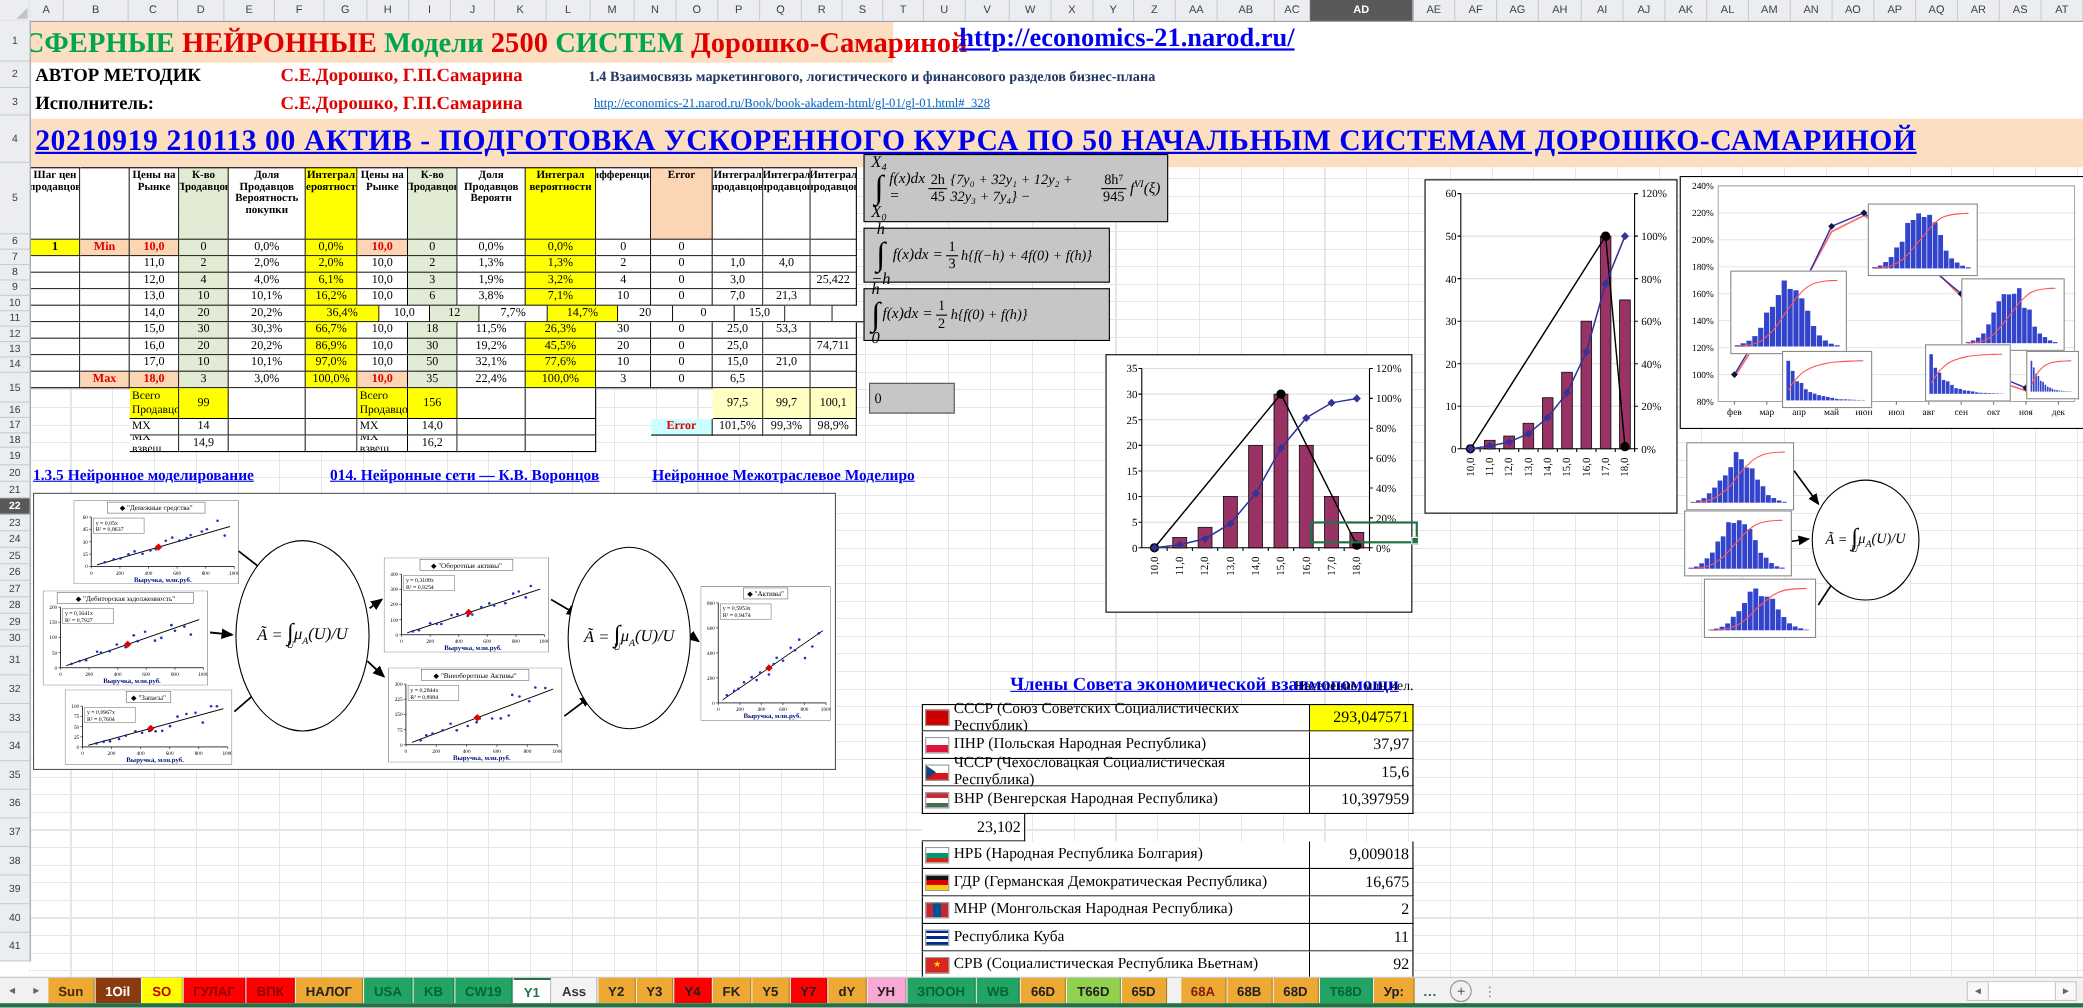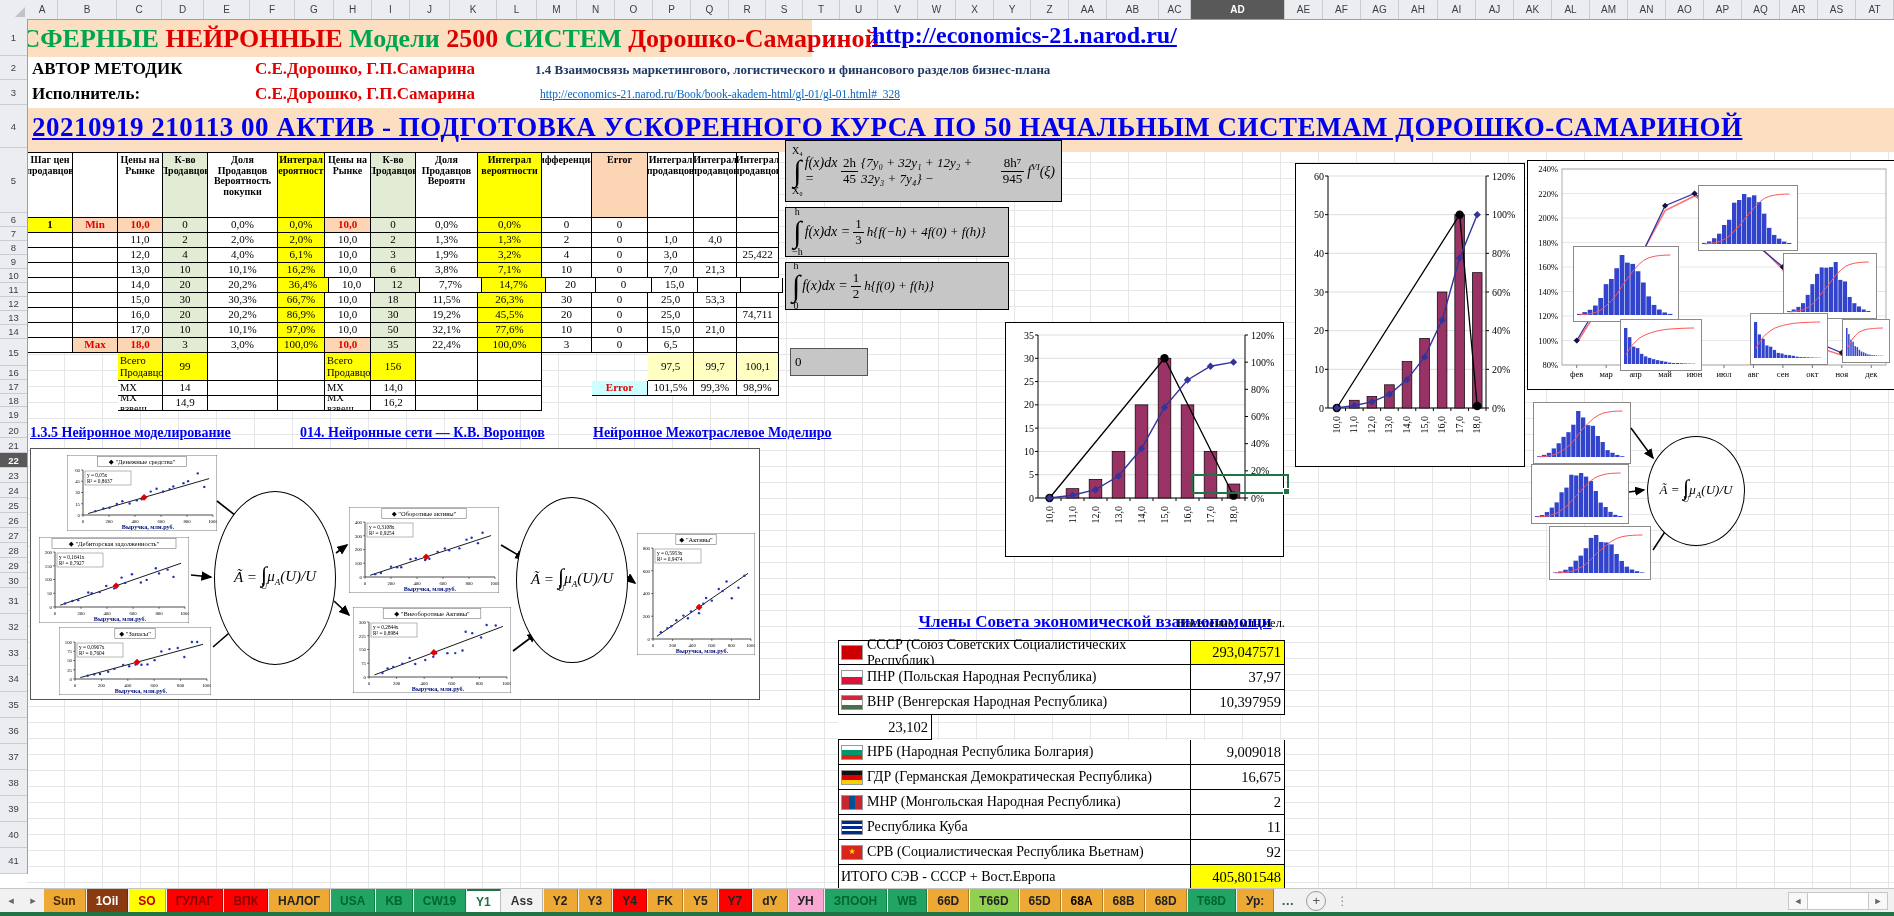--- a/index.html
+++ b/index.html
@@ -53,21 +53,21 @@
   .tc.peach{background:#fcd5b4;}
   .tc.cyan{background:#ccffff;}
   .tc.red{color:#e00000;font-weight:bold;}
   .tc.left{justify-content:flex-start;text-align:left;padding-left:2px;}
   #maintable .trow:first-child .tc{border-top:1px solid #000;}
   #maintable .trow .tc:first-child{border-left:1px solid #000;}
   
   .fbox{position:absolute;background:#c6c6c6;border:1.5px solid #000;z-index:3;color:#000;
       font-family:"Liberation Serif",serif;display:flex;align-items:center;padding:2px 6px;box-sizing:border-box;}
   .fint{display:inline-flex;flex-direction:column;align-items:center;line-height:1;margin-right:2px;}
-  .fint .lim{font-size:10px;}
+  .fint .lim{font-size:15px;font-style:italic;}
   .fint .g{font-size:30px;}
   .frac{display:inline-flex;flex-direction:column;align-items:center;vertical-align:middle;
       line-height:1.1;font-size:13px;margin:0 3px;}
   .frac .den{border-top:1px solid #000;padding:0 2px;}
   .fbody{font-size:14px;font-style:italic;}
   .fmid{font-size:13px;font-style:italic;}
   
   .chartbox{position:absolute;background:#fff;border:1px solid #000;z-index:3;}
   
   #diagram{position:absolute;left:30px;top:448px;width:728px;height:250px;background:#fff;
@@ -329,21 +329,21 @@
         <div class="tc" style="width: 46px; height: 15px;">7,0</div>
         <div class="tc" style="width: 43px; height: 15px;">21,3</div>
         <div class="tc" style="width: 42px; height: 15px;"></div>
       </div>
       <div class="trow" style="height: 15px;">
         <div class="tc" style="width: 46px; height: 15px;"></div>
         <div class="tc" style="width: 45px; height: 15px;"></div>
         <div class="tc" style="width: 45px; height: 15px;">14,0</div>
         <div class="tc green" style="width: 45px; height: 15px;">20</div>
         <div class="tc" style="width: 70px; height: 15px;">20,2%</div>
-        <div class="tc yellow" style="width: 51px; height: 15px;">36,4%</div>
+        <div class="tc yellow" style="width: 67px; height: 15px;">36,4%</div>
         <div class="tc" style="width: 46px; height: 15px;">10,0</div>
         <div class="tc green" style="width: 45px; height: 15px;">12</div>
         <div class="tc" style="width: 62px; height: 15px;">7,7%</div>
         <div class="tc yellow" style="width: 64px; height: 15px;">14,7%</div>
         <div class="tc" style="width: 50px; height: 15px;">20</div>
         <div class="tc" style="width: 56px; height: 15px;">0</div>
         <div class="tc" style="width: 46px; height: 15px;">15,0</div>
         <div class="tc" style="width: 43px; height: 15px;"></div>
         <div class="tc" style="width: 42px; height: 15px;"></div>
       </div>
@@ -1249,20 +1249,29 @@
       </div>
       <div class="sevrow">
         <div class="sevname">
           <span class="flag" style="background: linear-gradient(rgb(255, 255, 255) 50%, rgb(220, 20, 60) 50%);"></span>
           <span>ПНР (Польская Народная Республика)</span>
         </div>
         <div class="sevval">37,97</div>
       </div>
       <div class="sevrow">
         <div class="sevname">
+          <span class="flag" style="background: linear-gradient(rgb(255, 255, 255) 50%, rgb(215, 20, 26) 50%);">
+            <span style="position: absolute; left: 0px; top: 0px; width: 0px; height: 0px; border-top: 6.5px solid transparent; border-bottom: 6.5px solid transparent; border-left: 9px solid rgb(17, 69, 126);"></span>
+          </span>
+          <span>ЧССР (Чехословацкая Социалистическая Республика)</span>
+        </div>
+        <div class="sevval">15,6</div>
+      </div>
+      <div class="sevrow">
+        <div class="sevname">
           <span class="flag" style="background: linear-gradient(rgb(206, 41, 57) 33%, rgb(255, 255, 255) 33%, rgb(255, 255, 255) 66%, rgb(71, 112, 80) 66%);"></span>
           <span>ВНР (Венгерская Народная Республика)</span>
         </div>
         <div class="sevval">10,397959</div>
       </div>
       <div class="sevrow">
         <div class="sevval">23,102</div>
       </div>
       <div class="sevrow">
         <div class="sevname">
@@ -1331,21 +1340,21 @@
         <div class="sheettab" style="background: rgb(237, 169, 52); color: rgb(34, 34, 34);">FK</div>
         <div class="sheettab" style="background: rgb(237, 169, 52); color: rgb(34, 34, 34);">Y5</div>
         <div class="sheettab" style="background: rgb(255, 0, 0); color: rgb(34, 34, 34);">Y7</div>
         <div class="sheettab" style="background: rgb(237, 169, 52); color: rgb(34, 34, 34);">dY</div>
         <div class="sheettab" style="background: #f9a8d4; color: rgb(34, 34, 34);">УН</div>
         <div class="sheettab" style="background: rgb(33, 164, 100); color: rgb(0, 102, 51);">ЗПООН</div>
         <div class="sheettab" style="background: rgb(33, 164, 100); color: rgb(0, 102, 51);">WB</div>
         <div class="sheettab" style="background: rgb(237, 169, 52); color: rgb(34, 34, 34);">66D</div>
         <div class="sheettab" style="background: rgb(146, 208, 80); color: rgb(34, 34, 34);">T66D</div>
         <div class="sheettab" style="background: rgb(237, 169, 52); color: rgb(34, 34, 34);">65D</div>
-        <div class="sheettab" style="background: rgb(237, 169, 52); color: #000000;">68A</div>
+        <div class="sheettab" style="background: rgb(237, 169, 52); color: #7f1d1d; margin-left: 12px;">68A</div>
         <div class="sheettab" style="background: rgb(237, 169, 52); color: rgb(34, 34, 34);">68B</div>
         <div class="sheettab" style="background: rgb(237, 169, 52); color: rgb(34, 34, 34);">68D</div>
         <div class="sheettab" style="background: rgb(33, 164, 100); color: rgb(0, 102, 51);">T68D</div>
         <div class="sheettab" style="background: rgb(237, 169, 52); color: rgb(34, 34, 34);">Ур:</div>
       </div>
     <div id="tab-ellipsis">…</div>
     <div id="addtab">+</div>
     <div id="tabdots">⋮</div>
     <div id="hscroll">
       <div class="sb">◄</div>

